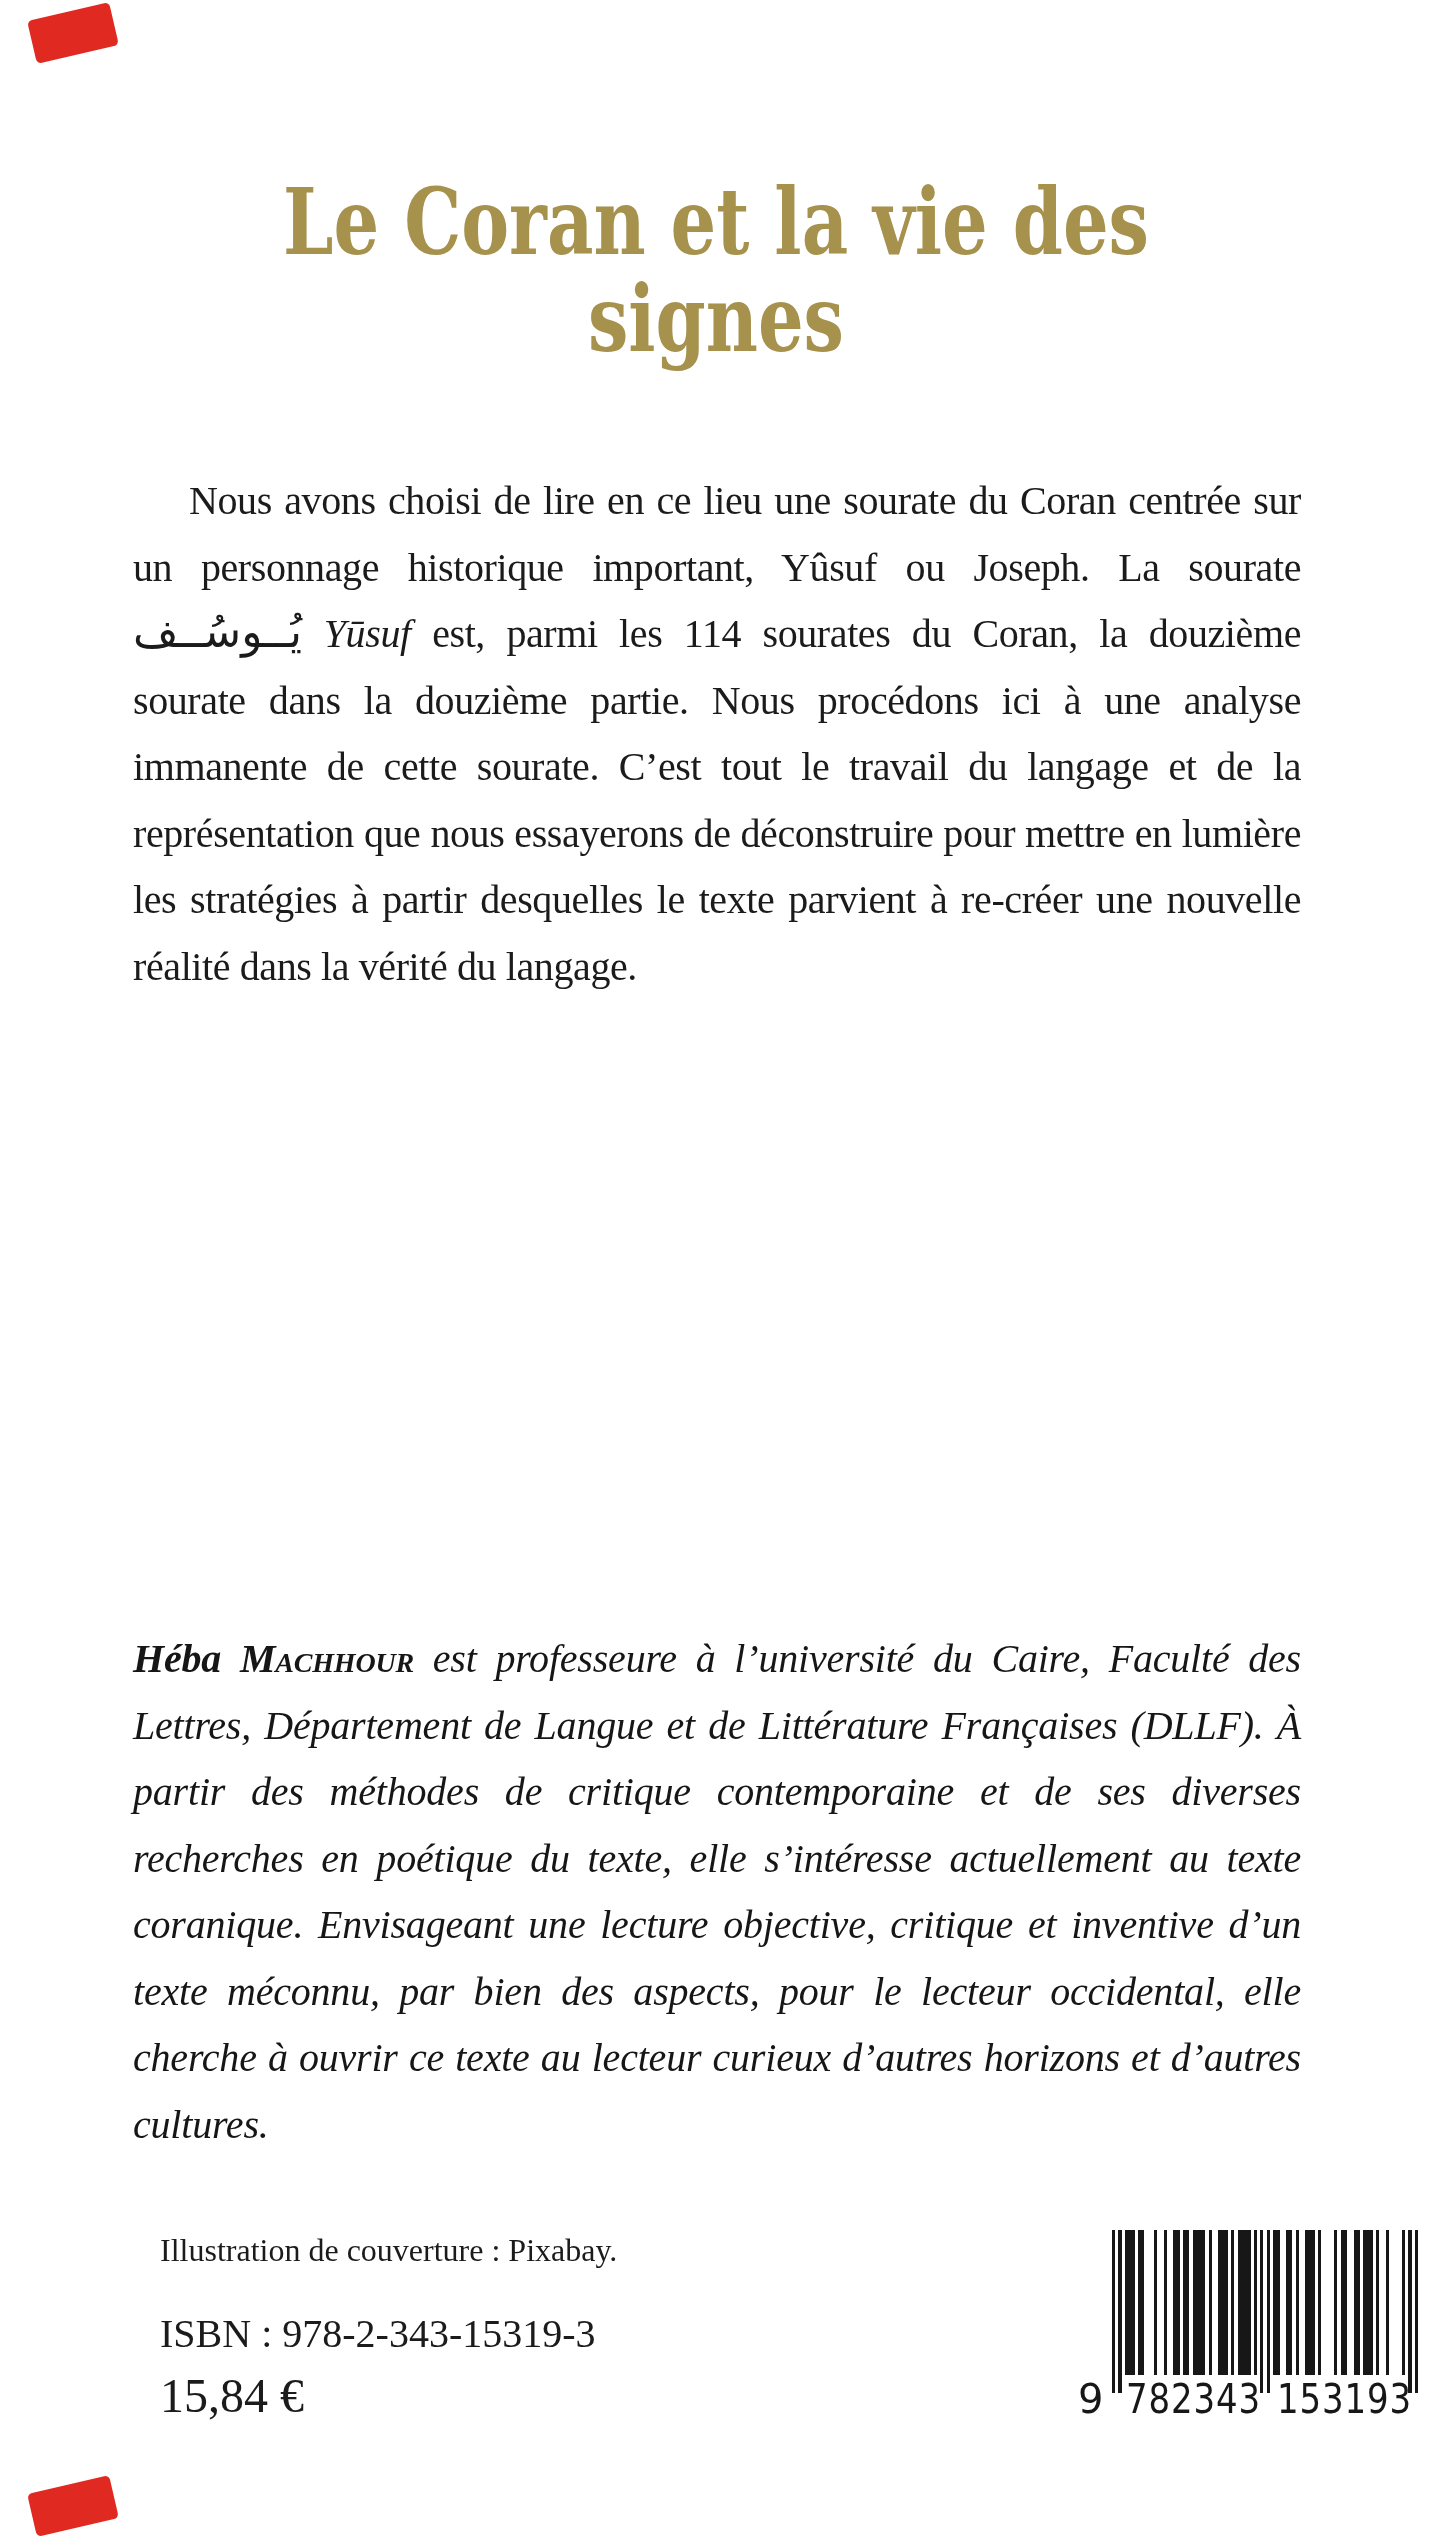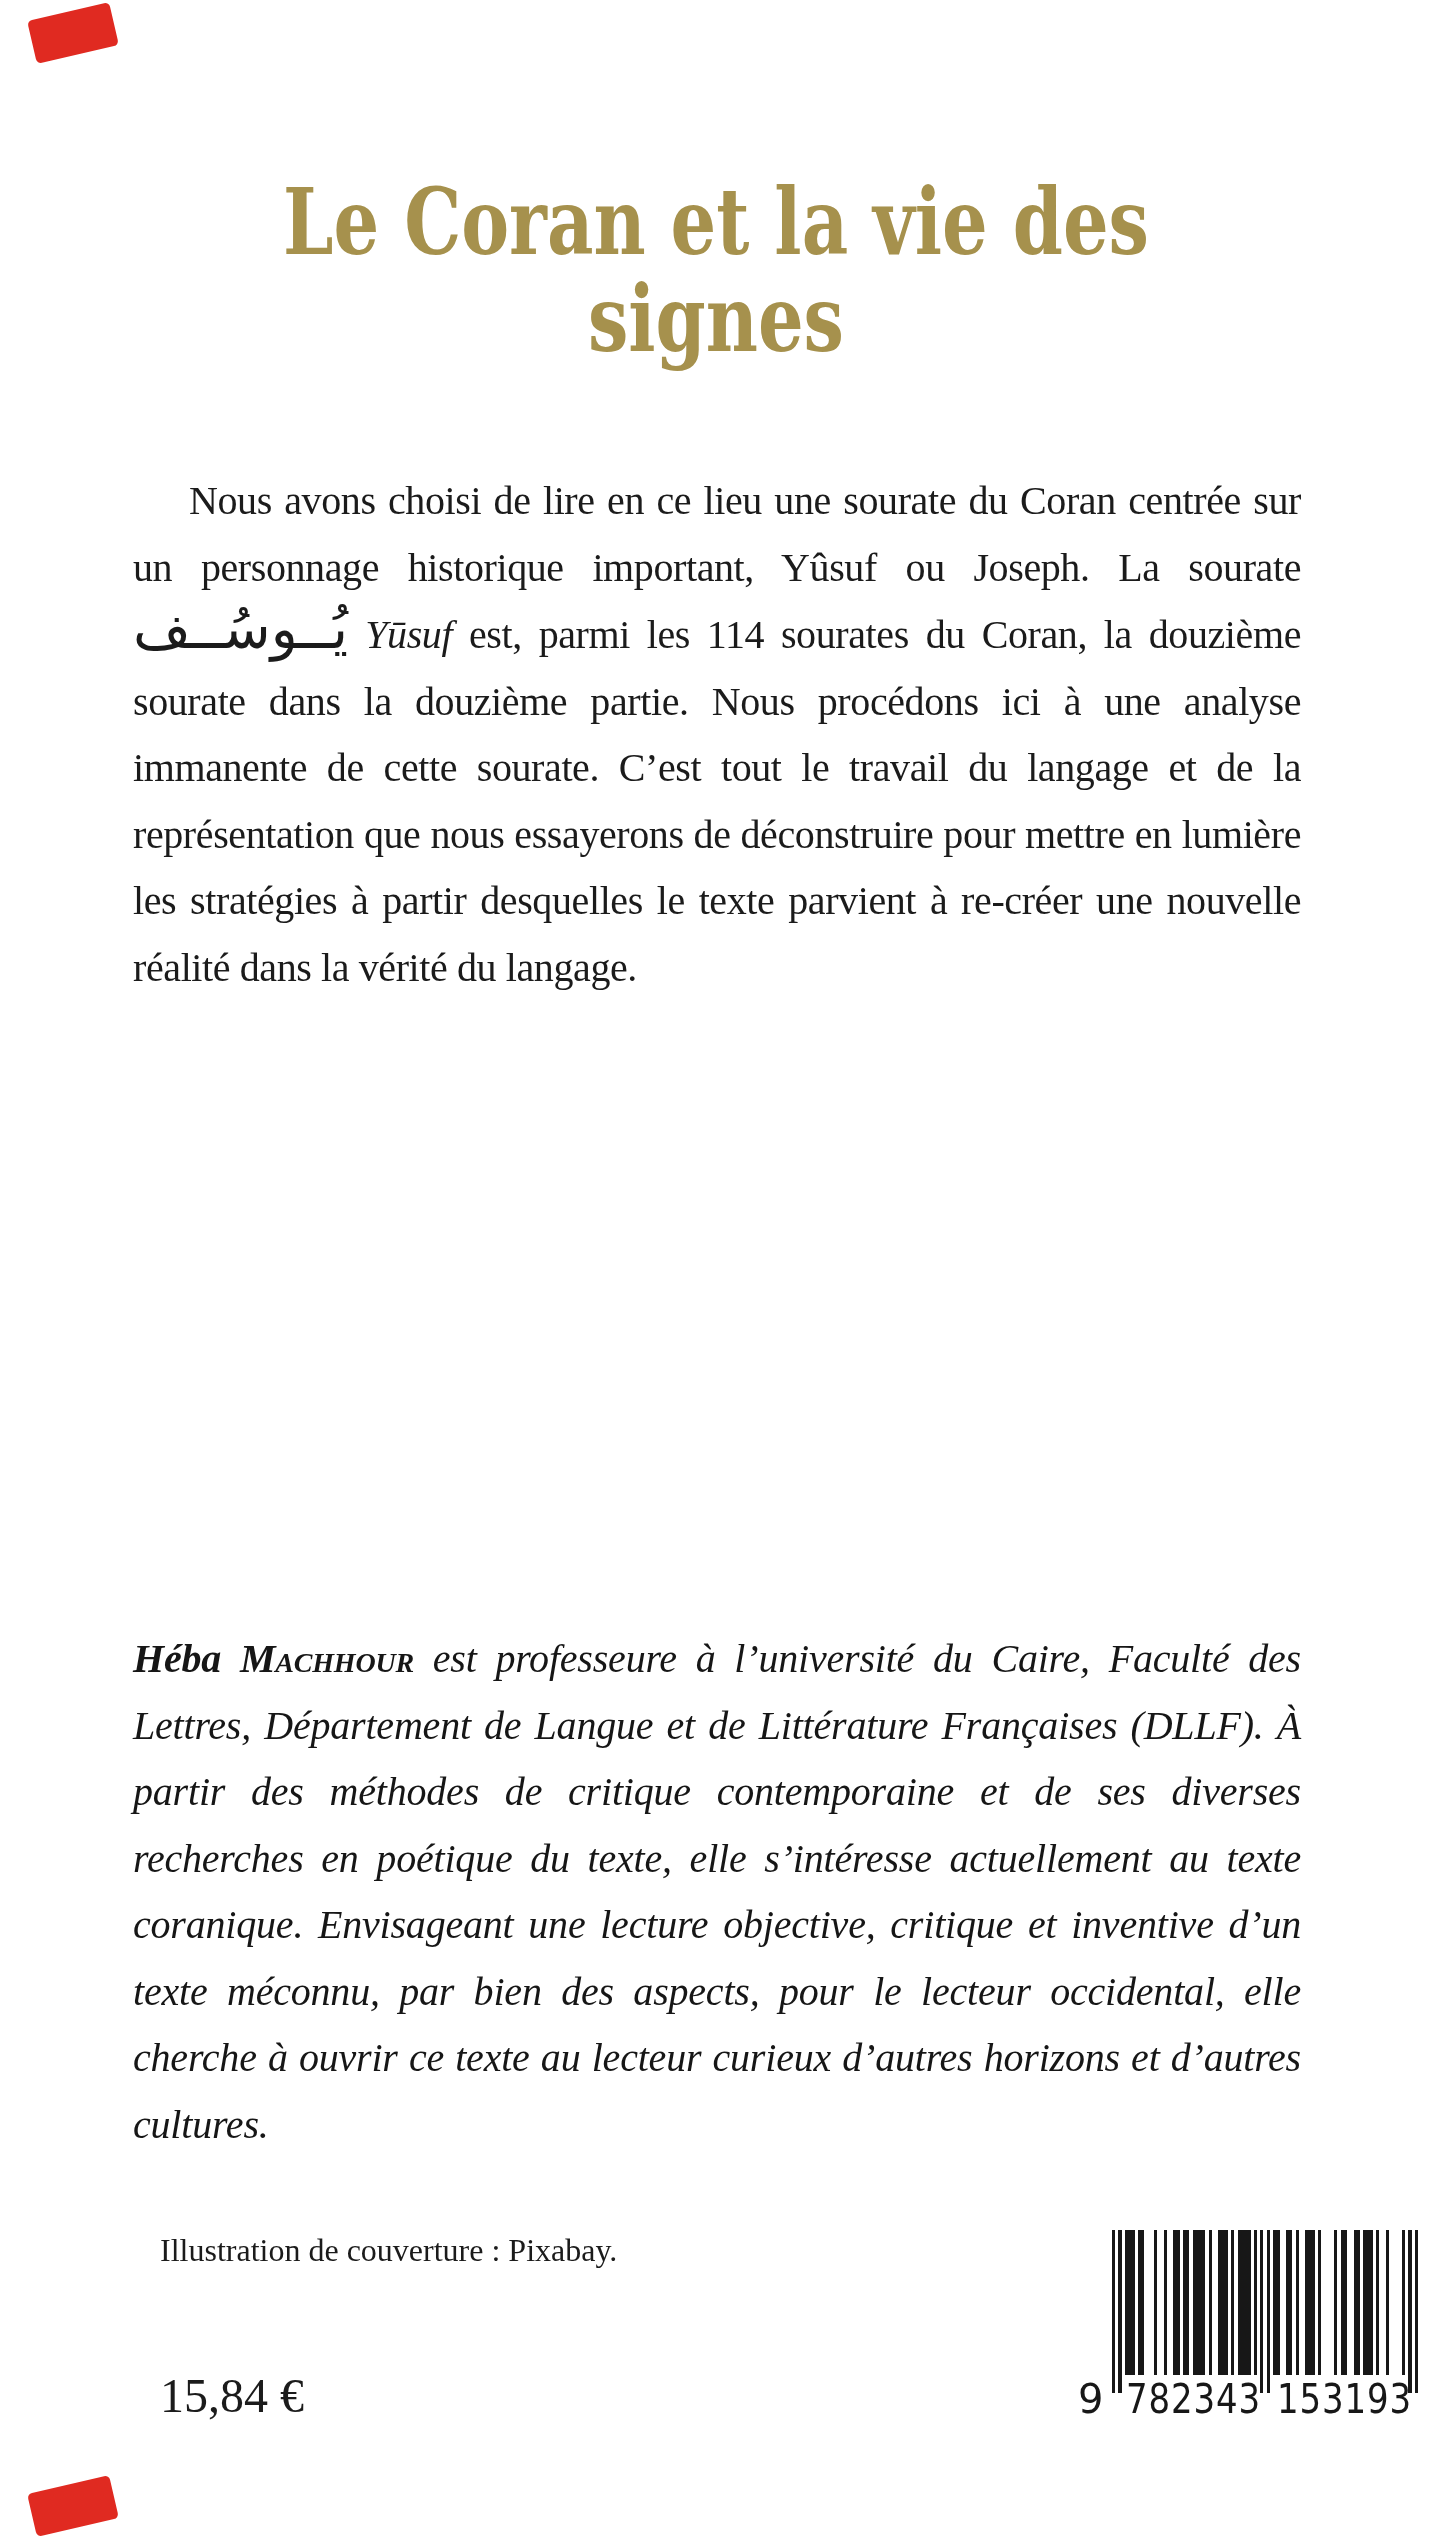--- a/index.html
+++ b/index.html
@@ -31,21 +31,21 @@
     text-align:center; font-size:47px; color:#151515;
   }
 
   .synopsis {
     position:absolute; left:133px; top:468px; width:1168px;
     font-size:40px; line-height:66.5px; text-align:justify;
     letter-spacing:-0.4px;
   }
   .synopsis p { margin:0; }
   .synopsis p.ind { text-indent:56px; }
-  .arabic { font-family:"DejaVu Sans", sans-serif; font-size:56px; line-height:1; }
+  .arabic { font-family:"DejaVu Sans", sans-serif; font-size:44px; line-height:1; }
 
   .bio {
     position:absolute; left:133px; top:1626px; width:1168px;
     font-size:40px; line-height:66.5px; text-align:justify;
     font-style:italic; letter-spacing:-0.2px; color:#161616;
   }
   .bio .sc { font-variant:small-caps; }
 
   .credit { position:absolute; left:160px; top:2232px; font-size:32px; }
   .isbn   { position:absolute; left:160px; top:2310px; font-size:40px; }
@@ -76,20 +76,21 @@
   <h1 class="title">Le Coran et la vie des signes</h1>
 
 
   <div class="synopsis">
     <p class="ind"><span>Nous avons choisi de lire en ce lieu une sourate du Coran centrée sur un personnage historique important, Yûsuf ou Joseph. La sourate </span><span class="arabic">يُــوسُــف</span><i> Yūsuf</i><span> est, parmi les 114 sourates du Coran, la douzième sourate dans la douzième partie. Nous procédons ici à une analyse immanente de cette sourate. C’est tout le travail du langage et de la représentation que nous essayerons de déconstruire pour mettre en lumière les stratégies à partir desquelles le texte parvient à re-créer une nouvelle réalité dans la vérité du langage.</span></p>
   </div>
 
   <div class="bio"><b><span>Héba</span>&nbsp;<span class="sc">Machhour</span></b><span> est professeure à l’université du Caire, Faculté des Lettres, Département de Langue et de Littérature Françaises (DLLF). À partir des méthodes de critique contemporaine et de ses diverses recherches en poétique du texte, elle s’intéresse actuellement au texte coranique. Envisageant une lecture objective, critique et inventive d’un texte méconnu, par bien des aspects, pour le lecteur occidental, elle cherche à ouvrir ce texte au lecteur curieux d’autres horizons et d’autres cultures.</span></div>
 
   <div class="credit">Illustration de couverture : Pixabay.</div>
+  <div class="isbn">ISBN : 978-2-343-15319-3</div>
   <div class="price">15,84 €</div>
 
   <div class="barcode">
     <div class="bars" id="barcode-bars">
         <div class="bar tall" style="left: 0px;"></div>
         <div class="bar tall" style="left: 6.44px;"></div>
         <div class="bar" style="left: 12.88px;"></div>
         <div class="bar" style="left: 16.1px;"></div>
         <div class="bar" style="left: 19.32px;"></div>
         <div class="bar" style="left: 25.76px;"></div>

